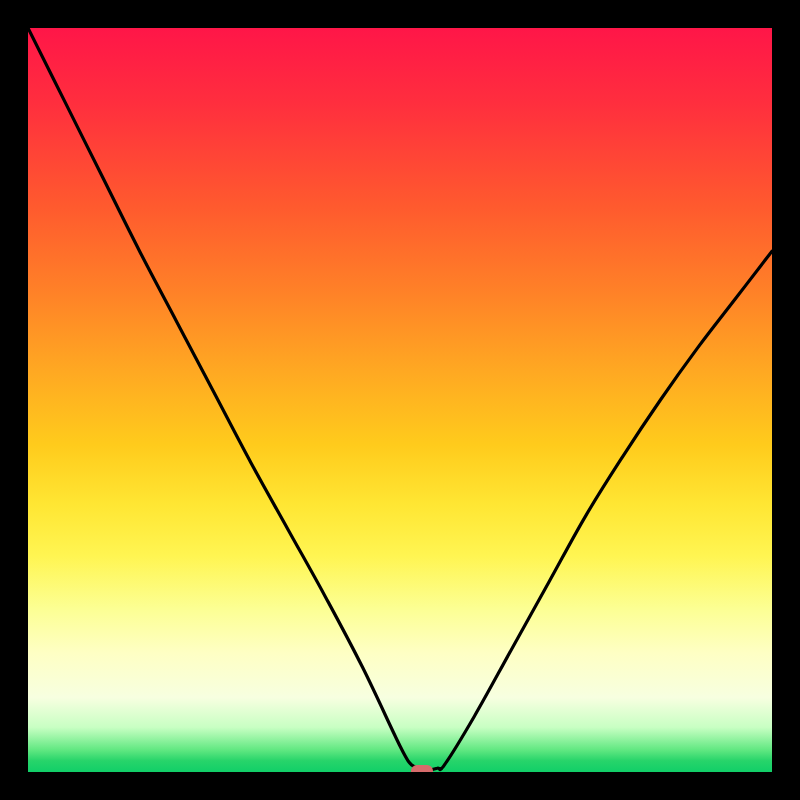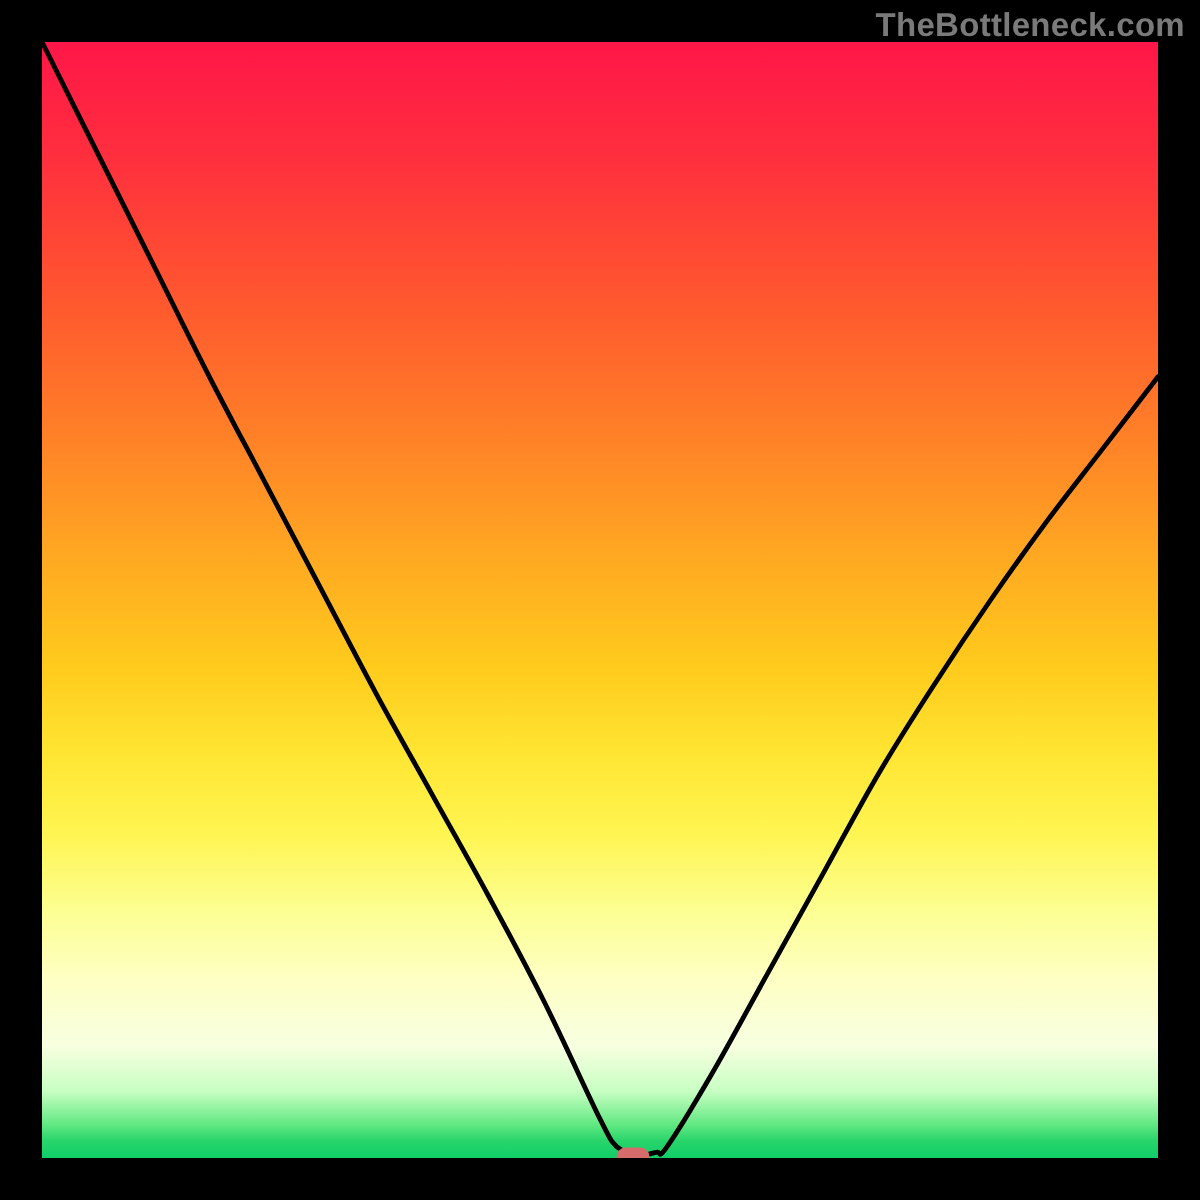--- a/index.html
+++ b/index.html
@@ -70,21 +70,20 @@
     height: 12px;
     border-radius: 6px;
     z-index: 4;
   }
 </style>
 </head>
 <body>
 
 <div class="frame">
 
-  <div class="watermark">TheBottleneck.com</div>
 
   <div class="plot-area">
     <div class="gradient-bg"></div>
 
     <svg class="curve-svg" viewBox="0 0 744 744" preserveAspectRatio="none">
       <path d="M0.00 0.00 C6.70 13.39, 23.81 47.62, 37.20 74.40 C50.59 101.18, 61.01 122.02, 74.40 148.80 C87.79 175.58, 98.21 197.09, 111.60 223.20 C124.99 249.31, 135.41 268.44, 148.80 293.88 C162.19 319.32, 172.61 339.12, 186.00 364.56 C199.39 390.00, 209.81 410.46, 223.20 435.24 C236.59 460.02, 247.01 478.09, 260.40 502.20 C273.79 526.31, 284.21 544.38, 297.60 569.16 C310.99 593.94, 321.41 613.06, 334.80 639.84 C348.19 666.62, 363.30 700.55, 372.00 717.96 C380.70 735.37, 379.14 731.87, 383.16 736.56 L394.32 744.00 L409.20 740.28 C413.22 738.94, 409.94 745.93, 416.64 736.56 C423.34 727.19, 434.35 708.96, 446.40 688.20 C458.45 667.44, 470.21 645.35, 483.60 621.24 C496.99 597.13, 507.41 578.39, 520.80 554.28 C534.19 530.17, 544.61 510.09, 558.00 487.32 C571.39 464.55, 581.81 448.56, 595.20 427.80 C608.59 407.04, 619.01 391.42, 632.40 372.00 C645.79 352.58, 656.21 338.00, 669.60 319.92 C682.99 301.84, 693.41 288.97, 706.80 271.56 C720.19 254.15, 737.30 231.90, 744.00 223.20" id="curve-path" fill="none" stroke="#000000" stroke-width="3.2" stroke-linejoin="round" stroke-linecap="round"></path>
     </svg>
 
     <div class="marker" id="min-marker" style="left: 383.32px; top: 737px; background: rgb(214, 107, 107);"></div>
   </div>

